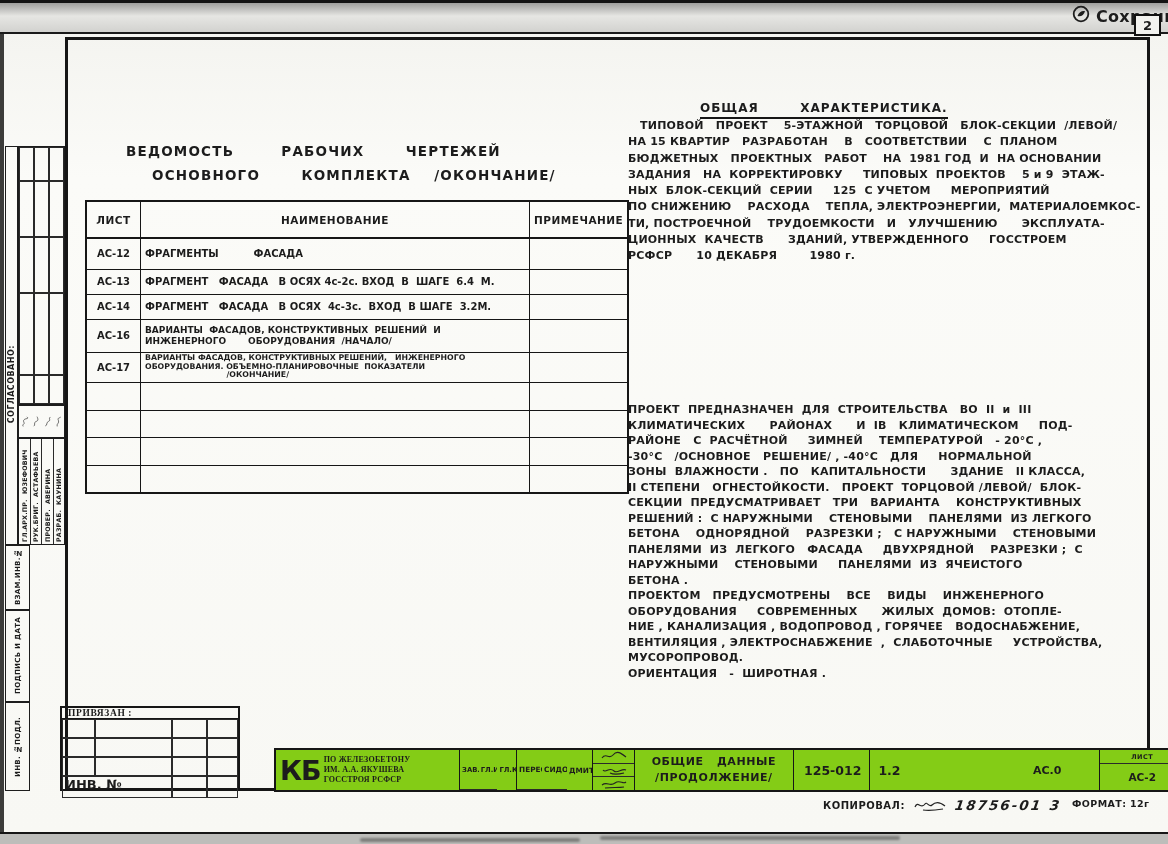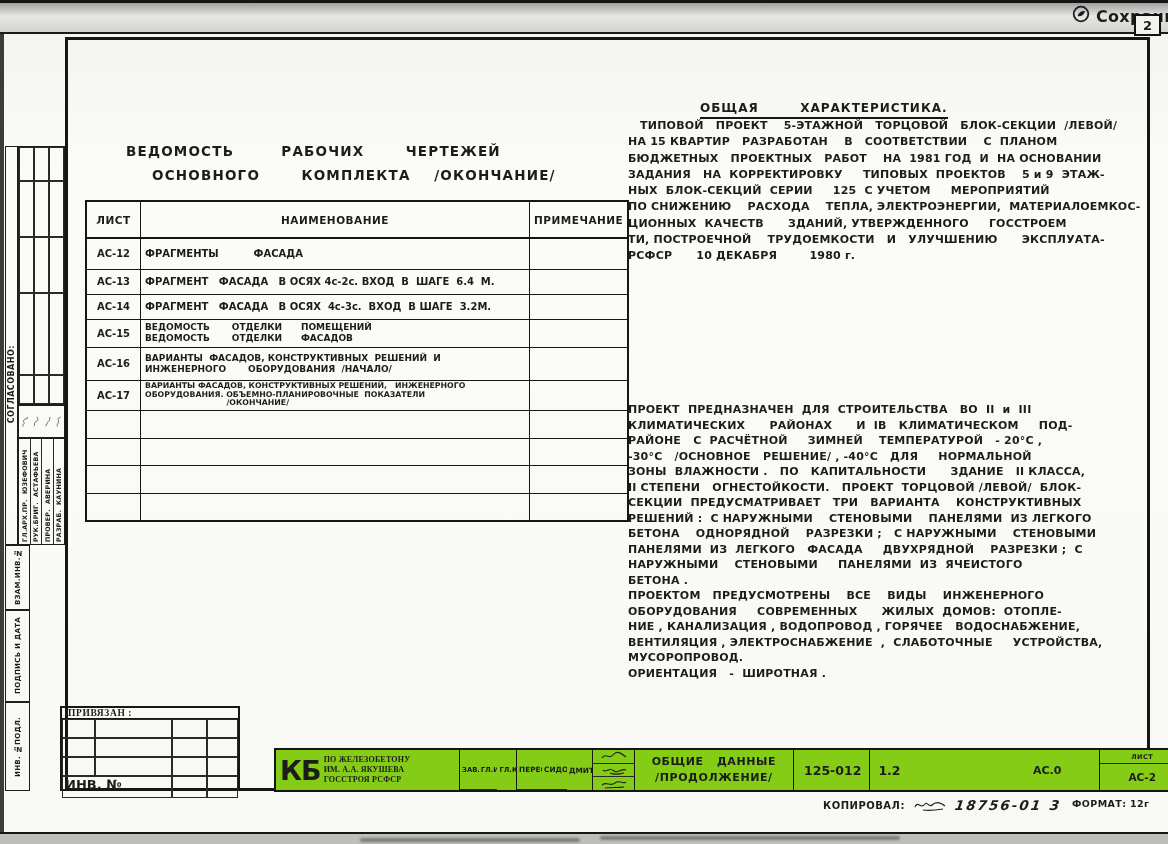--- a/index.html
+++ b/index.html
@@ -154,26 +154,20 @@
   <tr class="h25">
         <td class="c-sheet">АС-13</td>
         <td class="c-name">ФРАГМЕНТ   ФАСАДА   В ОСЯХ 4с-2с. ВХОД  В  ШАГЕ  6.4  М.</td>
         <td class="c-note"></td>
       </tr>
   <tr class="h25">
         <td class="c-sheet">АС-14</td>
         <td class="c-name">ФРАГМЕНТ   ФАСАДА   В ОСЯХ  4с-3с.  ВХОД  В ШАГЕ  3.2М.</td>
         <td class="c-note"></td>
       </tr>
-  <tr class="h28 fs9">
-        <td class="c-sheet">АС-15</td>
-        <td class="c-name">ВЕДОМОСТЬ       ОТДЕЛКИ      ПОМЕЩЕНИЙ
-ВЕДОМОСТЬ       ОТДЕЛКИ      ФАСАДОВ</td>
-        <td class="c-note"></td>
-      </tr>
   <tr class="h33 fs9">
         <td class="c-sheet">АС-16</td>
         <td class="c-name">ВАРИАНТЫ  ФАСАДОВ, КОНСТРУКТИВНЫХ  РЕШЕНИЙ  И
 ИНЖЕНЕРНОГО       ОБОРУДОВАНИЯ  /НАЧАЛО/</td>
         <td class="c-note"></td>
       </tr>
   <tr class="h30 fs8">
         <td class="c-sheet">АС-17</td>
         <td class="c-name">ВАРИАНТЫ ФАСАДОВ, КОНСТРУКТИВНЫХ РЕШЕНИЙ,   ИНЖЕНЕРНОГО
 ОБОРУДОВАНИЯ. ОБЪЕМНО-ПЛАНИРОВОЧНЫЕ  ПОКАЗАТЕЛИ
@@ -204,22 +198,22 @@
   </table>
 
 <div class="abs hand gen-title">ОБЩАЯ        ХАРАКТЕРИСТИКА.</div>
 <div class="abs p1">
   <div class="tline">   ТИПОВОЙ   ПРОЕКТ    5-ЭТАЖНОЙ   ТОРЦОВОЙ   БЛОК-СЕКЦИИ  /ЛЕВОЙ/</div>
   <div class="tline">НА 15 КВАРТИР   РАЗРАБОТАН    В   СООТВЕТСТВИИ    С  ПЛАНОМ</div>
   <div class="tline">БЮДЖЕТНЫХ   ПРОЕКТНЫХ   РАБОТ    НА  1981 ГОД  И  НА ОСНОВАНИИ</div>
   <div class="tline">ЗАДАНИЯ   НА  КОРРЕКТИРОВКУ     ТИПОВЫХ  ПРОЕКТОВ    5 и 9  ЭТАЖ-</div>
   <div class="tline">НЫХ  БЛОК-СЕКЦИЙ  СЕРИИ     125  С УЧЕТОМ     МЕРОПРИЯТИЙ</div>
   <div class="tline">ПО СНИЖЕНИЮ    РАСХОДА    ТЕПЛА, ЭЛЕКТРОЭНЕРГИИ,  МАТЕРИАЛОЕМКОС-</div>
+  <div class="tline">ТИ, ПОСТРОЕЧНОЙ    ТРУДОЕМКОСТИ   И   УЛУЧШЕНИЮ      ЭКСПЛУАТА-</div>
   <div class="tline">ЦИОННЫХ  КАЧЕСТВ      ЗДАНИЙ, УТВЕРЖДЕННОГО     ГОССТРОЕМ</div>
-  <div class="tline">ТИ, ПОСТРОЕЧНОЙ    ТРУДОЕМКОСТИ   И   УЛУЧШЕНИЮ      ЭКСПЛУАТА-</div>
   <div class="tline">РСФСР      10 ДЕКАБРЯ        1980 г.</div>
 </div>
 <div class="abs p2">
   <div class="tline">ПРОЕКТ  ПРЕДНАЗНАЧЕН  ДЛЯ  СТРОИТЕЛЬСТВА   ВО  II  и  III</div>
   <div class="tline">КЛИМАТИЧЕСКИХ      РАЙОНАХ      И  IВ   КЛИМАТИЧЕСКОМ     ПОД-</div>
   <div class="tline">РАЙОНЕ   С  РАСЧЁТНОЙ     ЗИМНЕЙ    ТЕМПЕРАТУРОЙ   - 20°С ,</div>
   <div class="tline">-30°С   /ОСНОВНОЕ   РЕШЕНИЕ/ , -40°С   ДЛЯ     НОРМАЛЬНОЙ</div>
   <div class="tline">ЗОНЫ  ВЛАЖНОСТИ .   ПО   КАПИТАЛЬНОСТИ      ЗДАНИЕ   II КЛАССА,</div>
   <div class="tline">II СТЕПЕНИ   ОГНЕСТОЙКОСТИ.   ПРОЕКТ  ТОРЦОВОЙ /ЛЕВОЙ/  БЛОК-</div>
   <div class="tline">СЕКЦИИ  ПРЕДУСМАТРИВАЕТ   ТРИ   ВАРИАНТА    КОНСТРУКТИВНЫХ</div>

